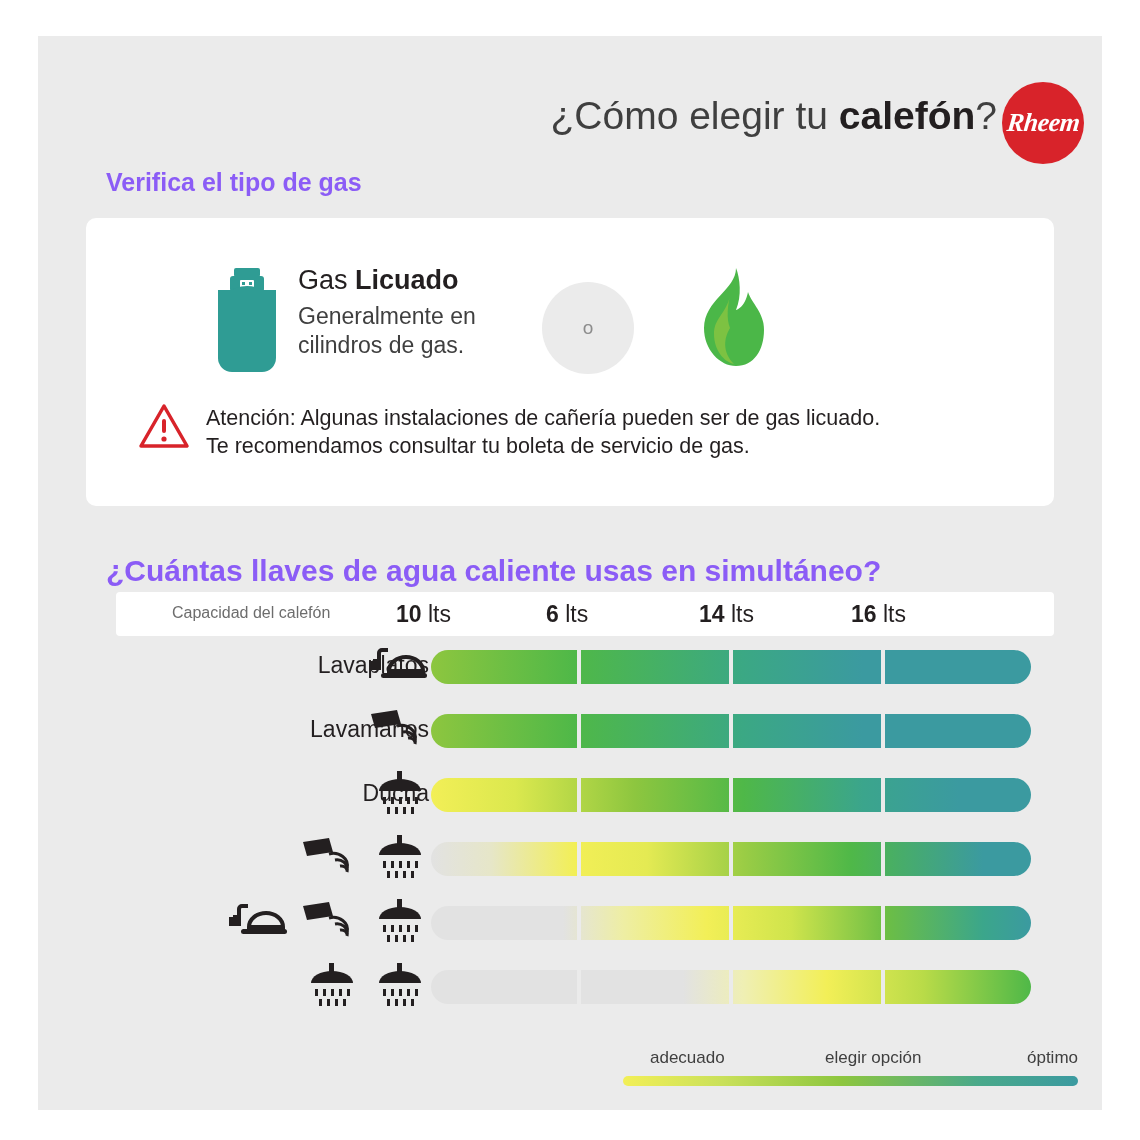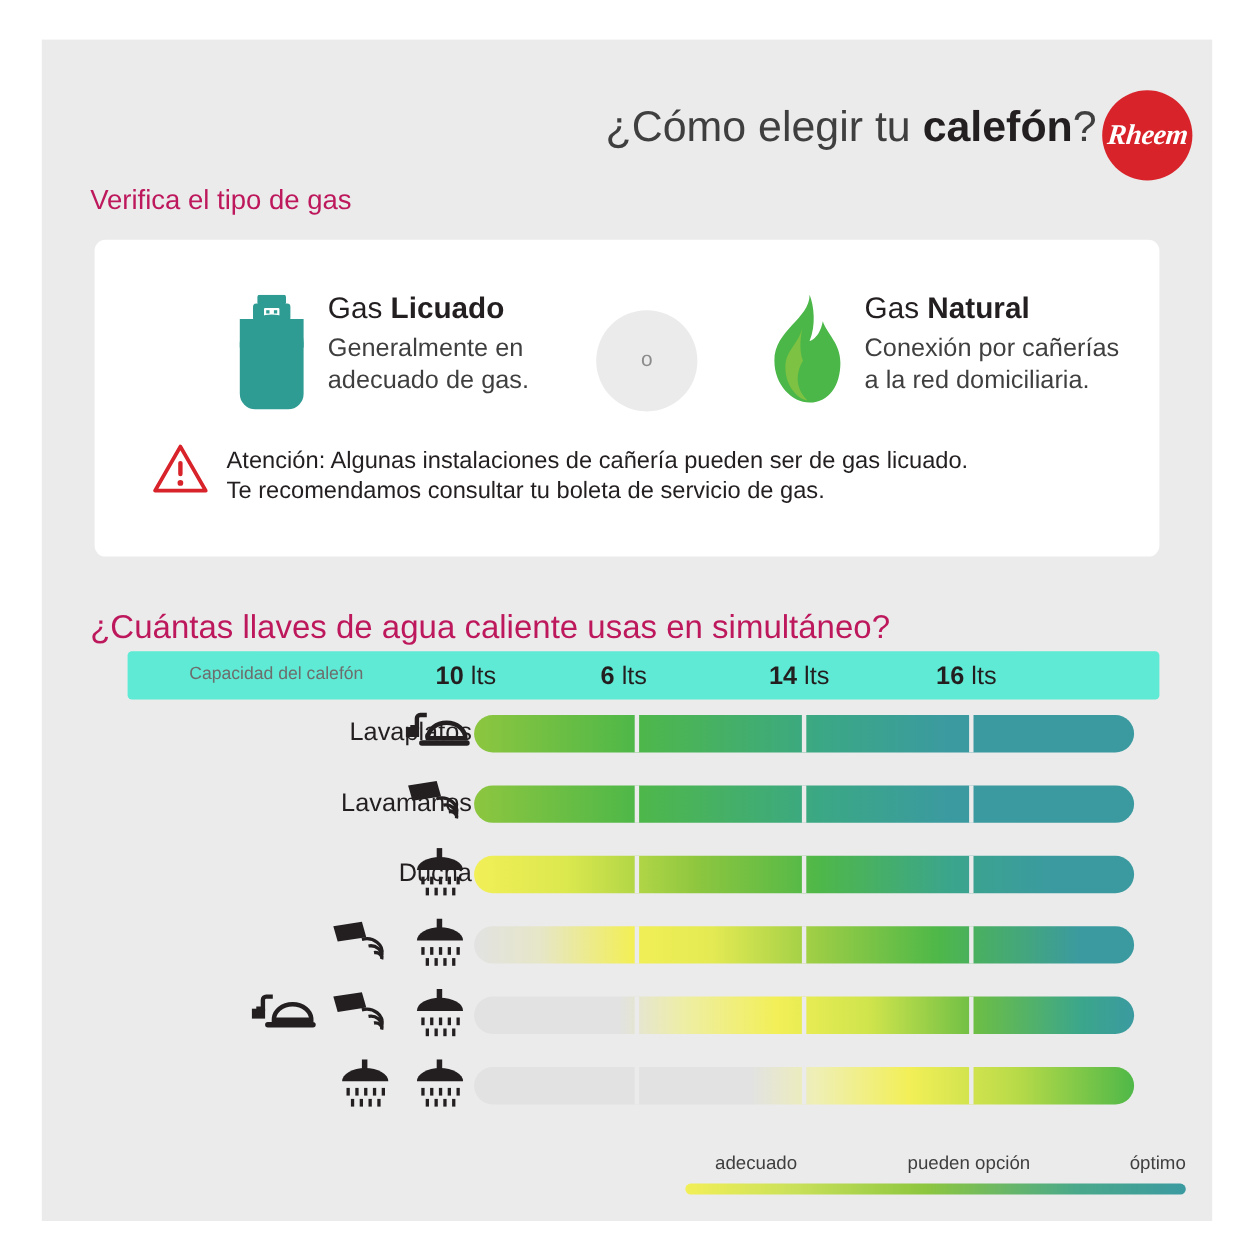--- a/index.html
+++ b/index.html
@@ -56,23 +56,23 @@
     font-style: italic;
     font-weight: 700;
     font-size: 26px;
     letter-spacing: -0.5px;
     transform: skewX(-6deg);
   }
 
   
   .h2 {
     font-size: 25px;
-    font-weight: 400;
-    color: #be185d;
-    margin-left: 44px;
+    font-weight: 700;
+    color: #8b5cf6;
+    margin-left: 68px;
   }
   .h2.gas { position: absolute; top: 132px; left: 0; }
   .h2.llaves { position: absolute; top: 518px; left: 0; font-size: 30px; }
 
   
   .gas-card {
     position: absolute;
     left: 48px;
     top: 182px;
     width: 968px;
@@ -130,21 +130,21 @@
   }
   .warn-text b { font-weight: 400; }
 
   
   .cap-bar {
     position: absolute;
     left: 78px;
     top: 556px;
     width: 938px;
     height: 44px;
-    background: #5eead4;
+    background: #ffffff;
     border-radius: 4px;
   }
   .cap-label {
     position: absolute;
     left: 56px; top: 12px;
     font-size: 16px;
     color: #6d6d6d;
   }
   .cap-cell {
     position: absolute;
@@ -269,42 +269,33 @@
           <path d="M10 44 a29 26 0 0 1 58 0 v46 a14 14 0 0 1 -14 14 h-30 a14 14 0 0 1 -14 -14 z" fill="#2f9c94"></path>
           <rect x="10" y="22" width="58" height="26" fill="#2f9c94"></rect>
         </svg>
       </div>
       <div class="gas-lic-text">
         <div class="gas-name">
           <span>Gas </span><b>Licuado</b>
         </div>
         <div class="gas-desc">
           <div>Generalmente en</div>
-          <div>adecuado de gas.</div>
+          <div>cilindros de gas.</div>
         </div>
       </div>
 
       <div class="or-circle">
         <span>o</span>
       </div>
 
       <div class="flame-icon">
         <svg width="72" height="104" viewBox="0 0 72 104">
           <path d="M40 2 C40 24 8 34 8 62 C8 84 24 100 40 100 C58 100 68 84 68 64 C68 46 56 38 52 26 C49 42 40 44 40 44 C46 30 44 12 40 2 Z" fill="#4bb748"></path>
           <path d="M34 30 C30 48 18 52 18 68 C18 84 28 96 38 98 C26 86 28 72 34 62 C30 52 32 38 34 30 Z" fill="#7dc242"></path>
         </svg>
-      </div>
-      <div class="gas-nat-text">
-        <div class="gas-name">
-          <span>Gas </span><b>Natural</b>
-        </div>
-        <div class="gas-desc">
-          <div>Conexión por cañerías</div>
-          <div>a la red domiciliaria.</div>
-        </div>
       </div>
     </div>
 
     <div class="warn">
       <span>
         <svg width="52" height="48" viewBox="0 0 52 48">
           <path d="M26 4 L49 44 L3 44 Z" fill="none" stroke="#d8232a" stroke-width="3.5" stroke-linejoin="round"></path>
           <rect x="24" y="17" width="4" height="14" rx="2" fill="#d8232a"></rect>
           <circle cx="26" cy="37" r="2.6" fill="#d8232a"></circle>
         </svg>
@@ -527,19 +518,19 @@
         <i style="left:146px"></i>
           <i style="left:298px"></i>
           <i style="left:450px"></i>
       </div>
     </div>
   </div>
 
   <div class="legend">
     <div class="legend-labels">
       <span style="left:5px">adecuado</span>
-      <span style="left:180px">pueden opción</span>
+      <span style="left:180px">elegir opción</span>
       <span style="right:0px">óptimo</span>
     </div>
     <div class="legend-bar"></div>
   </div>
 
 </div>
 
 </body></html>

